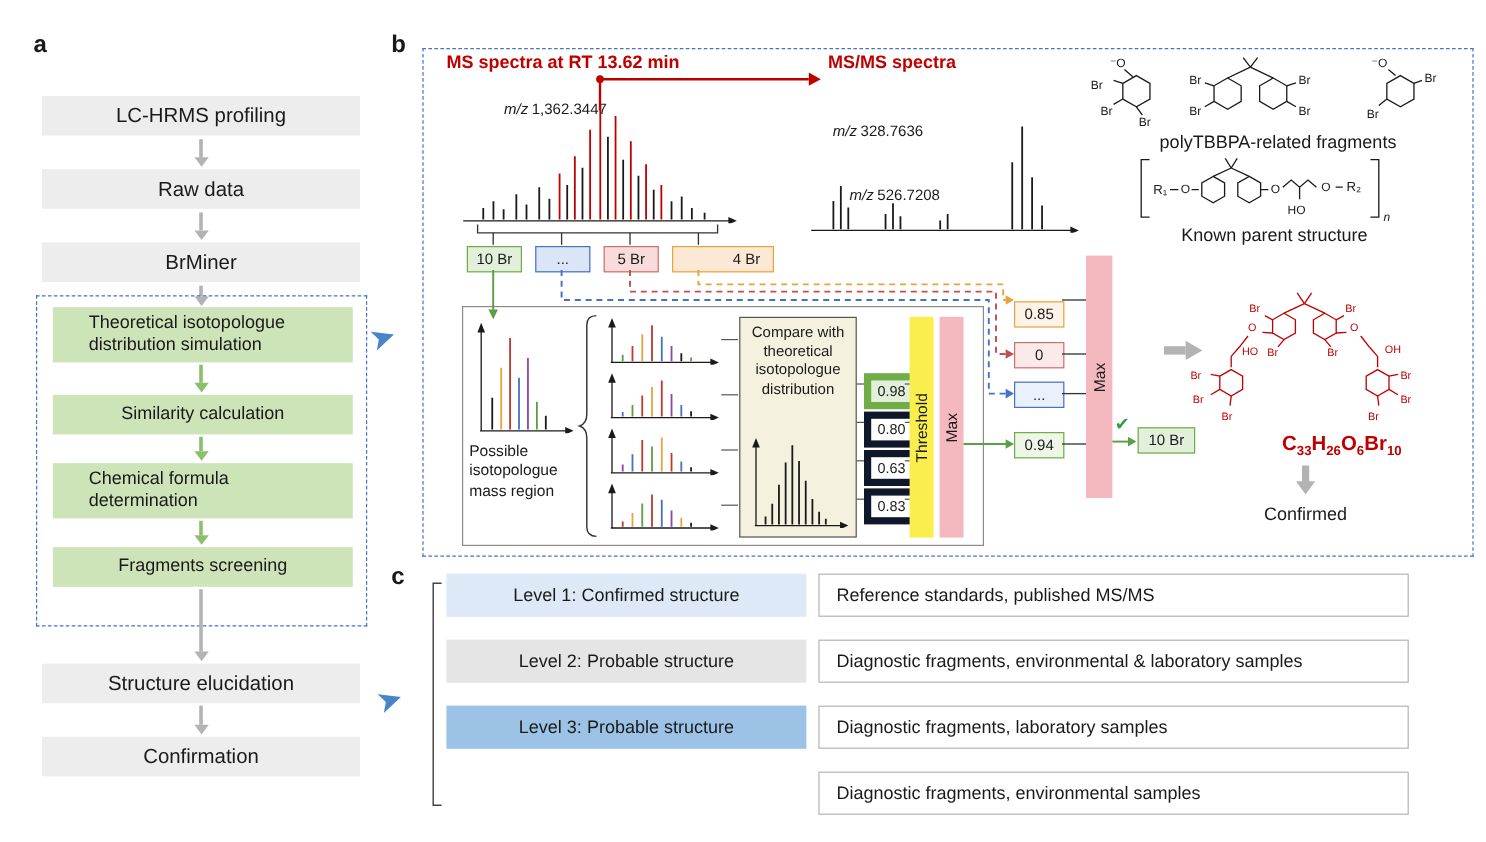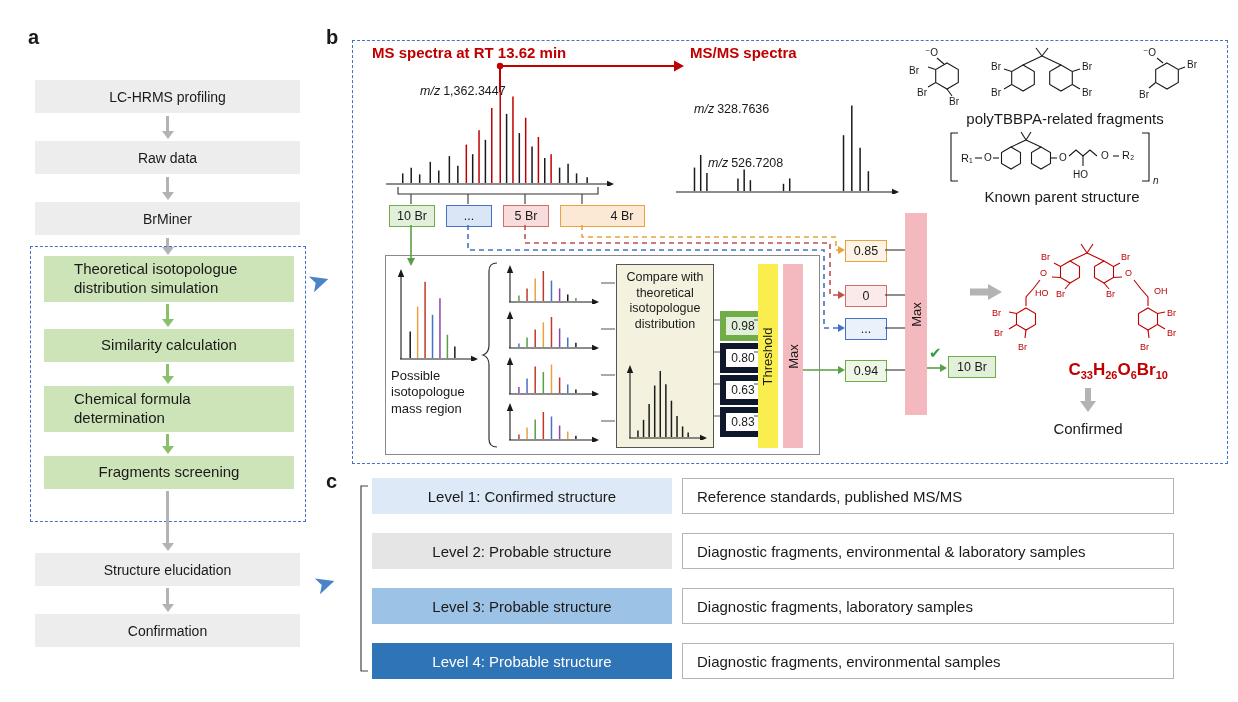--- a/index.html
+++ b/index.html
@@ -1,20 +1,20 @@
 <!DOCTYPE html>
 <html><head>
 <meta charset="utf-8">
 <style>
   html,body{margin:0;padding:0;background:#fff;}
   body{font-family:"Liberation Sans","DejaVu Sans",sans-serif;color:#1a1a1a;}
   .canvas{position:relative;width:1238px;height:702px;background:#fff;overflow:hidden;}
   .panel-label{position:absolute;font-size:20px;font-weight:700;}
   .fbox{position:absolute;left:35px;width:265px;height:33px;background:#ededed;
-        display:flex;align-items:center;justify-content:center;text-align:center;font-size:14px;}
+        display:flex;align-items:center;justify-content:center;text-align:center;font-size:17px;}
   .gbox{position:absolute;left:44px;width:250px;background:#cde4b9;box-sizing:border-box;padding:0 30px;
         display:flex;align-items:center;justify-content:center;font-size:15px;line-height:1.25;}
   .dashedbox{position:absolute;border:1.6px dashed #4472c4;box-sizing:border-box;}
   .varrow{position:absolute;width:13px;display:flex;flex-direction:column;align-items:center;}
   .varrow .stem{width:2.6px;flex:1;}
   .varrow .head{width:0;height:0;border-left:6px solid transparent;border-right:6px solid transparent;}
   .varrow.gray .stem{background:#b3b3b3;} .varrow.gray .head{border-top:8px solid #b3b3b3;}
   .varrow.green .stem{background:#8cbf6a;} .varrow.green .head{border-top:8px solid #8cbf6a;}
   .blue-arrow{position:absolute;color:#4a84c8;font-size:26px;font-weight:700;transform:rotate(-18deg);}
   .red-title{position:absolute;color:#c00000;font-size:15px;font-weight:600;white-space:nowrap;}
@@ -33,21 +33,21 @@
               background:#f4f2df;box-sizing:border-box;font-size:12.5px;text-align:center;padding:5px 4px 0;line-height:1.25;}
   .score{position:absolute;left:720px;width:34px;height:18px;display:flex;align-items:center;justify-content:center;
          font-size:12px;border:6px solid #0f172a;background:#fff;}
   .score.sel{border-color:#70ad47;background:#e2efda;}
   .vbox{position:absolute;display:flex;align-items:center;justify-content:center;font-size:13px;}
   .vbox span{transform:rotate(-90deg);white-space:nowrap;}
   .vbox.yellow{background:#f9ee4e;}
   .vbox.pink{background:#f4b9be;}
   .out{position:absolute;left:845px;width:40px;height:20px;display:flex;align-items:center;justify-content:center;
        font-size:12.5px;border:1.3px solid #999;}
-  .out.o{background:#fdf3e7;border-color:#e8a33d;}
+  .out.o{background:#fdf3e7;border-color:#e8a33d;margin-top:11px;}
   .out.r{background:#fbeaea;border-color:#cf6f6c;}
   .out.b{background:#eaf1fa;border-color:#4472c4;}
   .out.g{background:#eef6e8;border-color:#70ad47;}
   .check{position:absolute;color:#2f9e44;font-size:15px;font-weight:700;}
   .caption{position:absolute;font-size:15px;text-align:center;}
   .formula{position:absolute;color:#c00000;font-size:17px;font-weight:600;text-align:right;}
   .formula sub{font-size:11px;}
   .chem{position:absolute;}
   .chem text{font-size:10px;fill:#1a1a1a;}
   .chem.red text{fill:#c00000;font-size:9px;}
@@ -407,21 +407,20 @@
   <div class="caption" style="left:1028px;top:420px;width:120px">Confirmed</div>
 
   <div class="panel-label" style="left:326px;top:470px">c</div>
 
   <div class="crow-left lv1" style="top:478px">Level 1: Confirmed structure</div>
   <div class="crow-right" style="top:478px">Reference standards, published MS/MS</div>
   <div class="crow-left lv2" style="top:533px">Level 2: Probable structure</div>
   <div class="crow-right" style="top:533px">Diagnostic fragments, environmental &amp; laboratory samples</div>
   <div class="crow-left lv3" style="top:588px">Level 3: Probable structure</div>
   <div class="crow-right" style="top:588px">Diagnostic fragments, laboratory samples</div>
-  <div class="crow-left lv4" style="top:643px">Level 4: Probable structure</div>
   <div class="crow-right" style="top:643px">Diagnostic fragments, environmental samples</div>
 
   <svg id="overlay" width="1238" height="702">
 
     <circle cx="500" cy="66" r="3.2" fill="#c00000"></circle>
     <line x1="500" y1="66" x2="500" y2="92" stroke="#c00000" stroke-width="2"></line>
     <line x1="500" y1="66" x2="674" y2="66" stroke="#c00000" stroke-width="2"></line>
     <polygon points="674,60.5 674,71.5 684,66" fill="#c00000"></polygon>
 
     <path d="M 398 187 V 194 H 598 V 187" fill="none" stroke="#333" stroke-width="1.1"></path>

